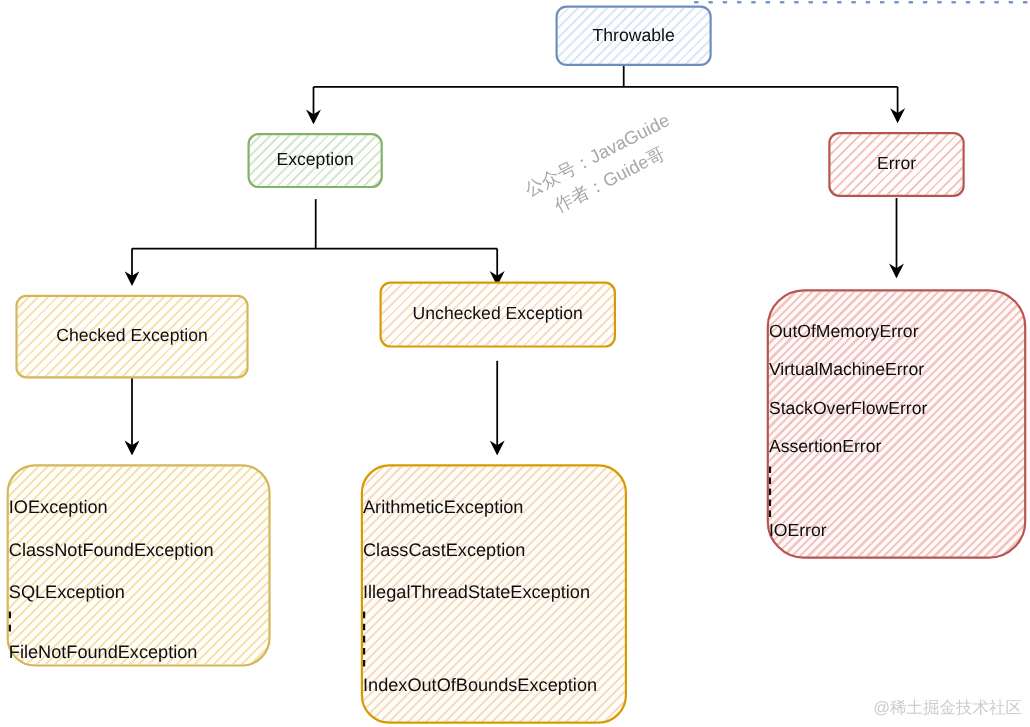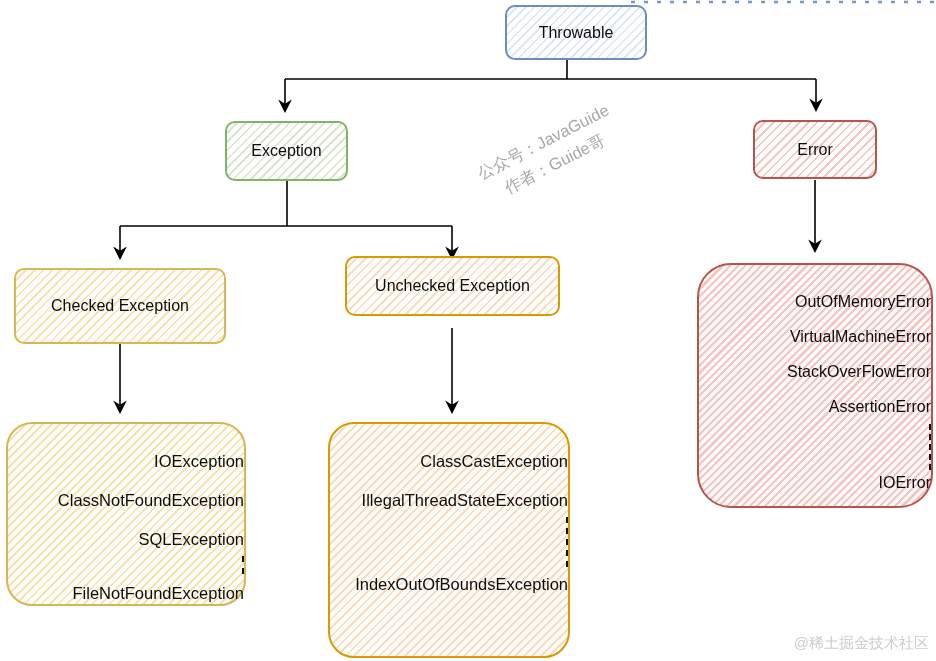--- a/index.html
+++ b/index.html
@@ -23,29 +23,29 @@
     font-size: 16px;
     box-sizing: border-box;
   }
   .node.blue   { --s: var(--blue-stroke);   --f: var(--blue-fill); }
   .node.green  { --s: var(--green-stroke);  --f: var(--green-fill); }
   .node.red    { --s: var(--red-stroke);    --f: var(--red-fill); }
   .node.yellow { --s: var(--yellow-stroke); --f: var(--yellow-fill); }
   .node.orange { --s: var(--orange-stroke); --f: var(--orange-fill); }
 
   #node-throwable { left:505px; top:5px;   width:142px; height:55px; }
-  #node-exception { left:225px; top:121px; width:123px; height:60px;text-align:right; }
+  #node-exception { left:225px; top:121px; width:123px; height:50px;text-align:right; }
   #node-error     { left:753px; top:120px; width:124px; height:59px; }
   #node-checked   { left:14px;  top:268px; width:212px; height:76px; }
   #node-unchecked { left:345px; top:256px; width:215px; height:60px; }
 
   
   .list-box {
     position: absolute;
-    display: flex; flex-direction: column; align-items: flex-end;
+    display: flex; flex-direction: column; align-items: flex-start;
     border: 2px solid var(--s);
     box-sizing: border-box;
     font-size: 16.5px;
   }
   .list-box .list-item { height: 22px; line-height: 22px; white-space: nowrap; }
   .dash-line { width: 0; border-left: 2.6px dashed #0d0d0d; }
 
   #list-checked {
     left:6px; top:422px; width:240px; height:184px; border-radius:26px;
     --s: var(--yellow-stroke); --f: var(--yellow-fill);
@@ -142,20 +142,21 @@
 
   <div class="list-box" id="list-checked">
     <div class="list-item">IOException</div>
     <div class="list-item">ClassNotFoundException</div>
     <div class="list-item">SQLException</div>
     <div class="dash-line"></div>
     <div class="list-item">FileNotFoundException</div>
   </div>
 
   <div class="list-box" id="list-unchecked">
+    <div class="list-item">ArithmeticException</div>
     <div class="list-item">ClassCastException</div>
     <div class="list-item">IllegalThreadStateException</div>
     <div class="dash-line"></div>
     <div class="list-item">IndexOutOfBoundsException</div>
   </div>
 
   <div class="list-box" id="list-error">
     <div class="list-item">OutOfMemoryError</div>
     <div class="list-item">VirtualMachineError</div>
     <div class="list-item">StackOverFlowError</div>

